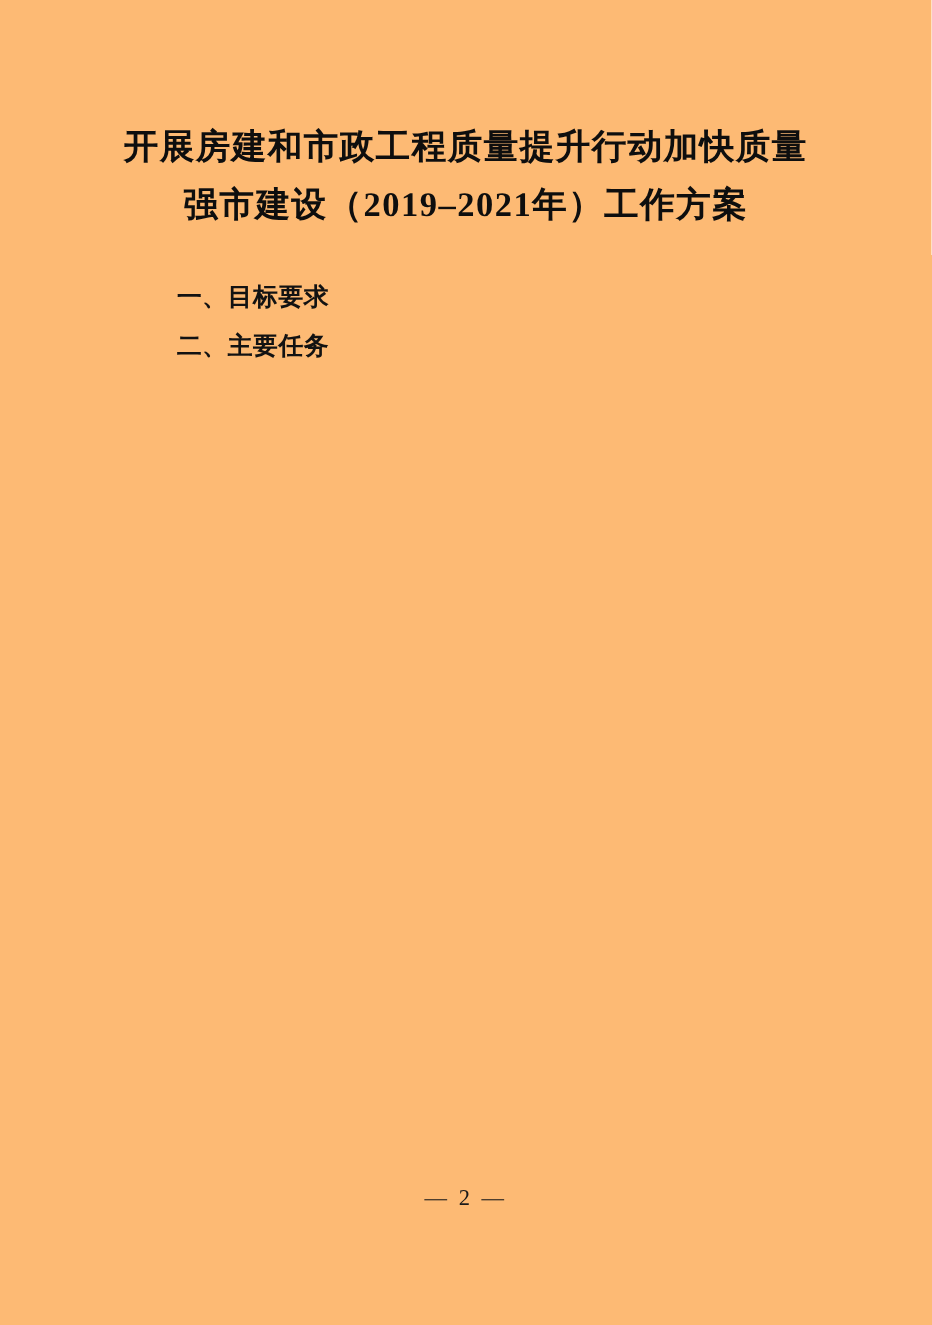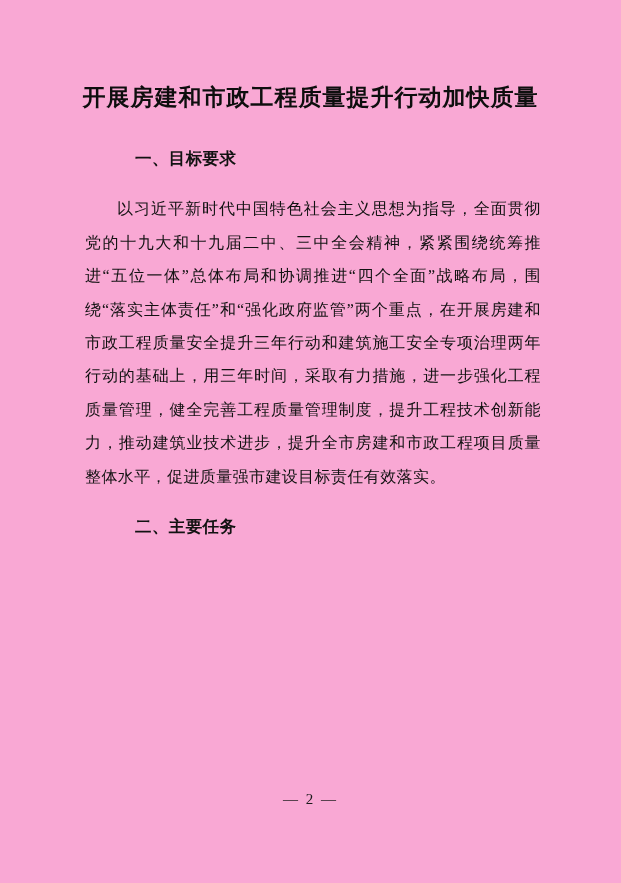--- a/index.html
+++ b/index.html
@@ -4,21 +4,21 @@
 <style>
   html, body {
     margin: 0;
     padding: 0;
     background: #ffffff;
   }
   .sheet {
     position: relative;
     width: 621px;
     height: 883px;
-    background: #f9a8d4;
+    background: #fdba74;
     overflow: hidden;
     font-family: "Liberation Serif", "DejaVu Serif", serif;
     color: #121212;
   }
   .doc-title {
     margin: 78px 42px 0 42px;
     text-align: center;
     font-size: 23px;
     line-height: 39px;
     font-weight: bold;
@@ -31,21 +31,21 @@
     line-height: 33.4px;
     text-align: justify;
     text-justify: inter-character;
     letter-spacing: 0.4px;
   }
   .doc-body p {
     margin: 0;
     text-indent: 2em;
   }
   .doc-body .heading {
-    margin: 17px;
+    margin: 0;
     text-indent: 2em;
     font-weight: bold;
     font-size: 16.5px;
     line-height: 33.4px;
     text-align: left;
   }
   .page-footer {
     position: absolute;
     left: 0;
     right: 0;
@@ -56,27 +56,27 @@
     color: #1a1a1a;
   }
 </style>
 </head>
 <body>
 
 <div class="sheet">
 
   <div class="doc-title">
     <div>开展房建和市政工程质量提升行动加快质量</div>
+    <div>强市建设（2019–2021年）工作方案</div>
   </div>
 
   <div class="doc-body">
 
     <p class="heading">一、目标要求</p>
 
-    <p>以习近平新时代中国特色社会主义思想为指导，全面贯彻党的十九大和十九届二中、三中全会精神，紧紧围绕统筹推进“五位一体”总体布局和协调推进“四个全面”战略布局，围绕“落实主体责任”和“强化政府监管”两个重点，在开展房建和市政工程质量安全提升三年行动和建筑施工安全专项治理两年行动的基础上，用三年时间，采取有力措施，进一步强化工程质量管理，健全完善工程质量管理制度，提升工程技术创新能力，推动建筑业技术进步，提升全市房建和市政工程项目质量整体水平，促进质量强市建设目标责任有效落实。</p>
 
     <p class="heading">二、主要任务</p>
 
   </div>
 
   <div class="page-footer">— 2 —</div>
 
 </div>
 
 </body></html>

